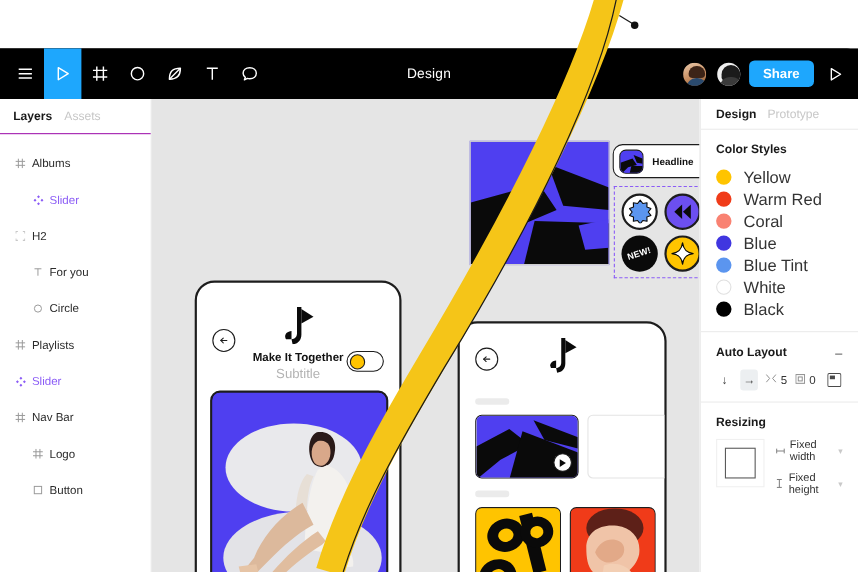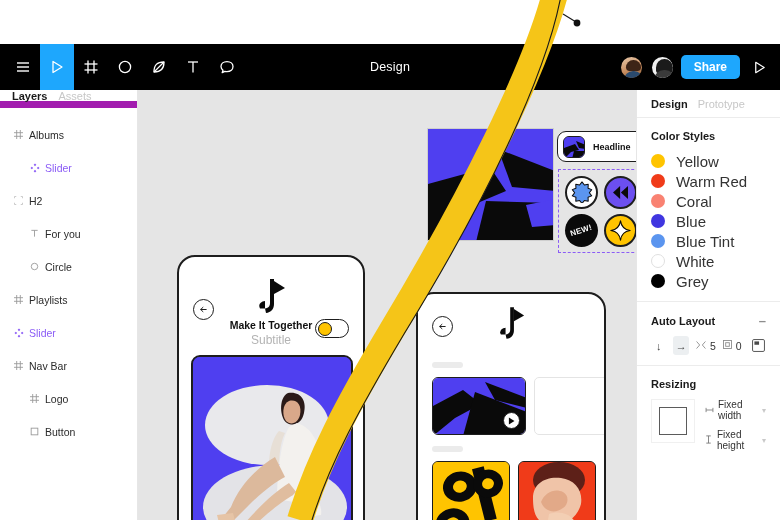--- a/index.html
+++ b/index.html
@@ -89,24 +89,24 @@
   
   .left-panel {
     position: absolute;
     left: 0; top: 90px;
     width: 138px; height: 430px;
     background: #ffffff;
     border-right: 1px solid #e6e6e6;
     z-index: 30;
   }
   .panel-tabs {
-    height: 18px;
+    height: 32px;
     display: flex; align-items: center; gap: 11px;
     padding: 0 12px;
-    border-bottom: 7px solid #a21caf;
+    border-bottom: 1px solid #a21caf;
   }
   .panel-tab { font-size: 11px; color: #c7c7c7; }
   .panel-tab.active { color: #1a1a1a; font-weight: bold; }
 
   .layer-list { padding-top: 10px; }
   .layer-row {
     height: 33px;
     display: flex; align-items: center;
     font-size: 10.5px;
     color: #2b2b2b;
@@ -678,21 +678,21 @@
       <div class="color-row">
         <span class="swatch" style="background:#5b95ef;"></span>
         <span class="color-name">Blue Tint</span>
       </div>
       <div class="color-row">
         <span class="swatch bordered" style="background:#ffffff;"></span>
         <span class="color-name">White</span>
       </div>
       <div class="color-row">
         <span class="swatch" style="background:#000000;"></span>
-        <span class="color-name">Grey</span>
+        <span class="color-name">Black</span>
       </div>
     </div>
 
     <div class="rp-section">
       <div class="rp-head">
         <span>Auto Layout</span>
         <span class="rp-minus">–</span>
       </div>
       <div class="al-row">
         <div class="al-btn">↓</div>

